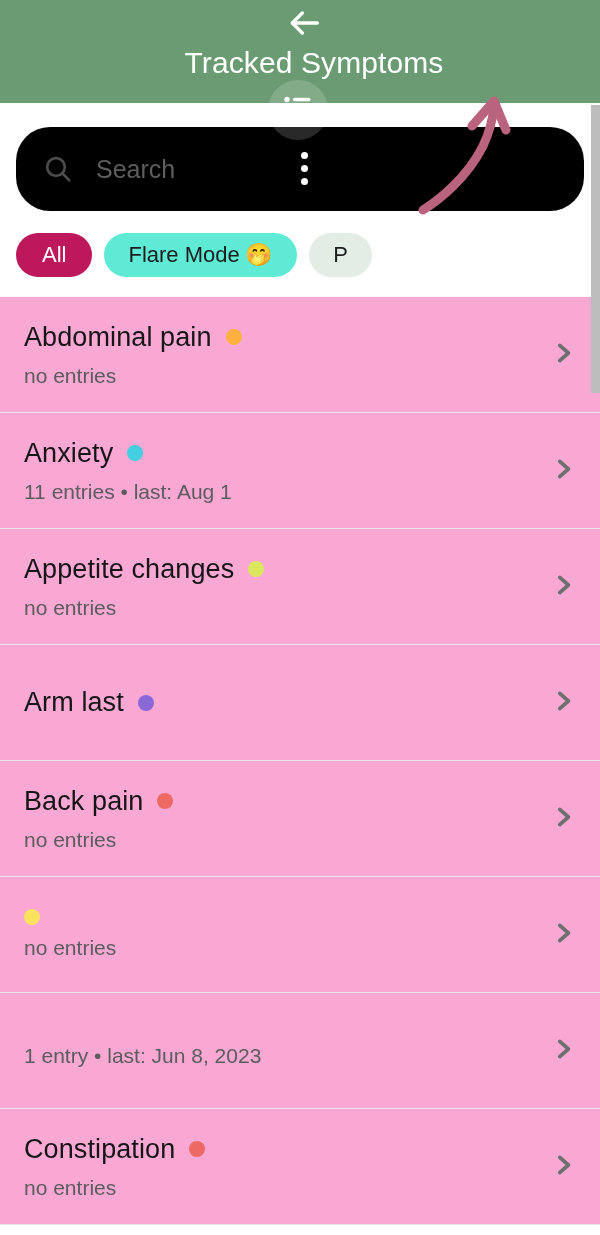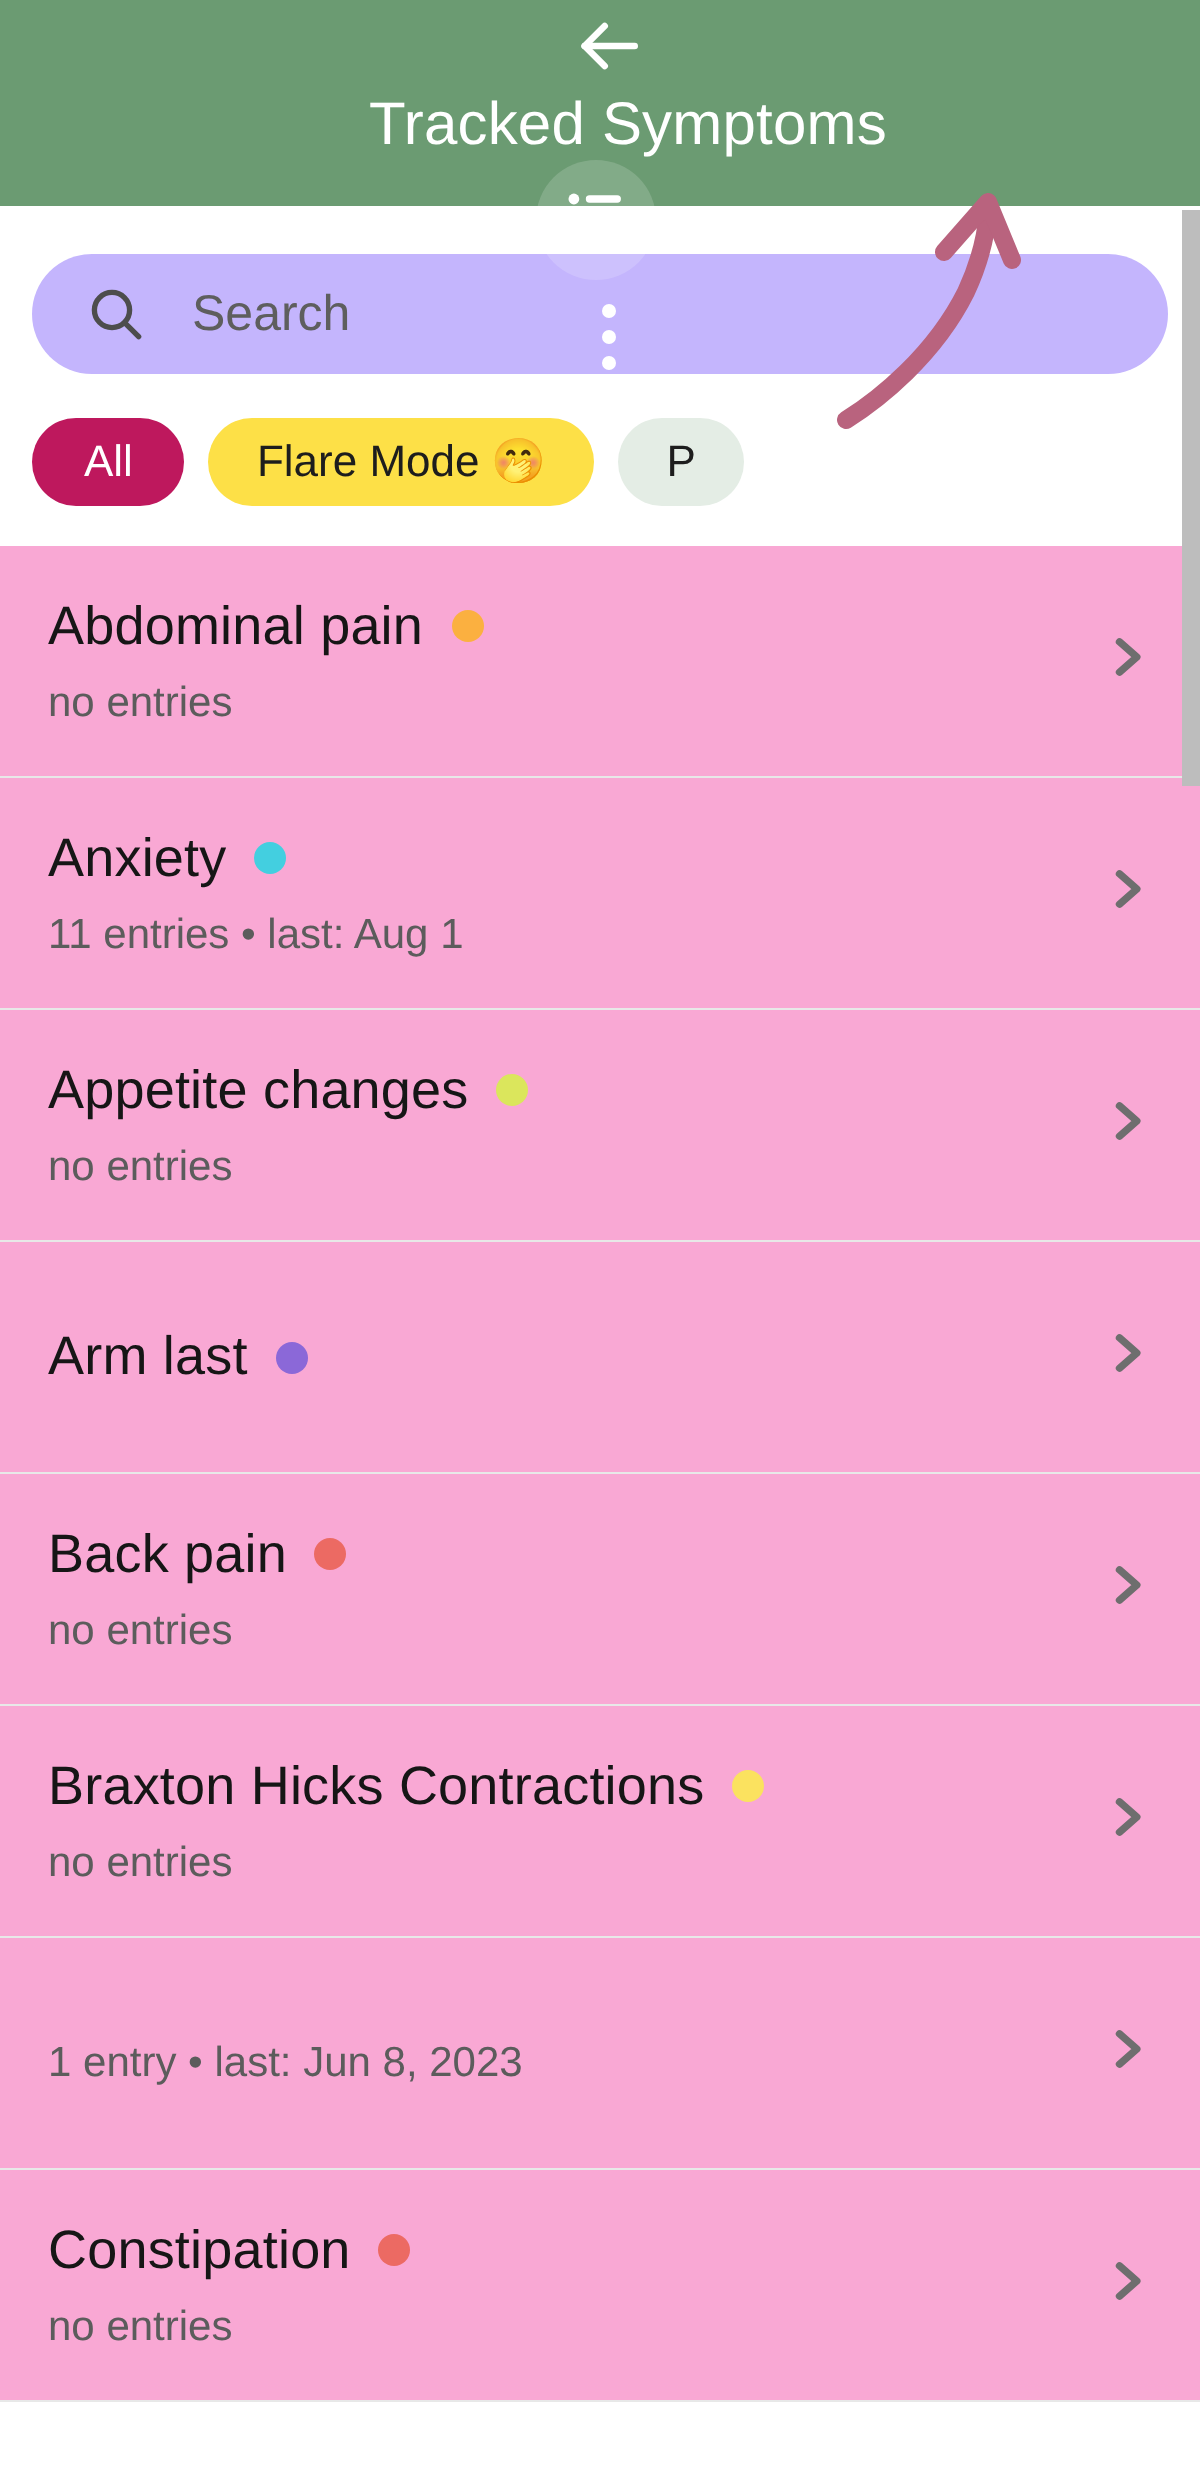--- a/index.html
+++ b/index.html
@@ -85,22 +85,22 @@
     height: 125px;
     pointer-events: none;
     z-index: 40;
   }
 
   
   .search-wrap {
     padding: 24px 16px 0 16px;
   }
   .search-field {
-    height: 60px;
-    background: #c4b5fd;
+    height: 84px;
+    background: #000000;
     border-radius: 34px;
     display: flex;
     align-items: center;
     padding: 0 26px;
     box-sizing: border-box;
     cursor: text;
   }
   .search-field svg { flex: 0 0 auto; display:block; }
   .search-text {
     margin-left: 22px;
@@ -251,21 +251,21 @@
         <circle cx="10.5" cy="10.5" r="6.6"></circle>
         <line x1="15.4" y1="15.4" x2="20.5" y2="20.5"></line>
       </svg>
     </span>
     <span class="search-text">Search</span>
   </div>
 </div>
 
 <div class="chip-row">
   <div class="chip selected" style="background: #be185d;">All</div>
-  <div class="chip" style="background: #fde047;">Flare Mode 🤭</div>
+  <div class="chip" style="background: #5eead4;">Flare Mode 🤭</div>
   <div class="chip" style="background: rgb(228, 237, 229);">P</div>
 </div>
 
 <div class="symptom-list">
 
   <div class="symptom-row">
     <div class="row-title-line">
       <span class="row-title">Abdominal pain</span>
       <span class="color-dot" style="background: rgb(251, 176, 64);"></span>
     </div>
@@ -323,21 +323,20 @@
     <div class="row-sub">no entries</div>
     <span class="row-chevron">
       <svg width="26" height="26" viewBox="0 0 24 24" fill="none" stroke="#6e6e6e" stroke-width="3.4" stroke-linecap="round" stroke-linejoin="round">
           <polyline points="9,5 17,12 9,19"></polyline>
         </svg>
     </span>
   </div>
 
   <div class="symptom-row">
     <div class="row-title-line">
-      <span class="row-title">Braxton Hicks Contractions</span>
       <span class="color-dot" style="background: rgb(251, 226, 95);"></span>
     </div>
     <div class="row-sub">no entries</div>
     <span class="row-chevron">
       <svg width="26" height="26" viewBox="0 0 24 24" fill="none" stroke="#6e6e6e" stroke-width="3.4" stroke-linecap="round" stroke-linejoin="round">
           <polyline points="9,5 17,12 9,19"></polyline>
         </svg>
     </span>
   </div>
 

